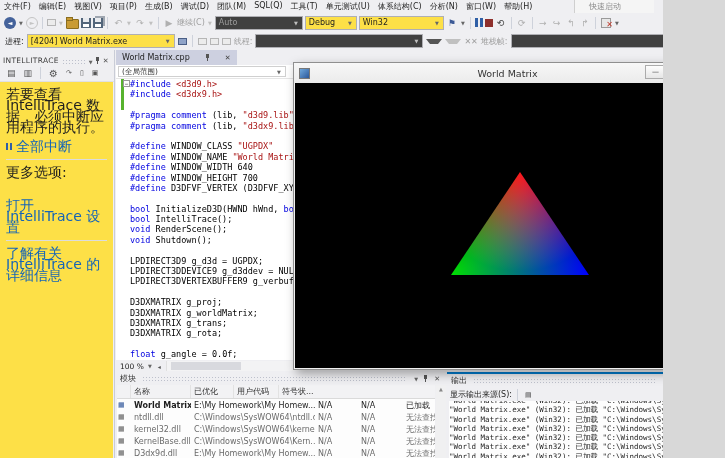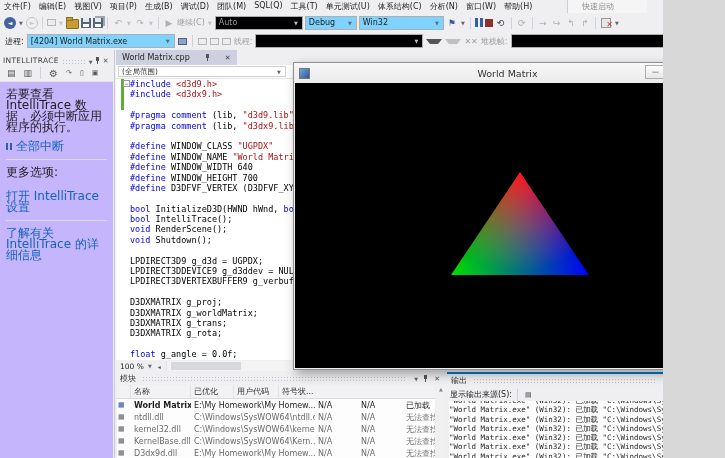--- a/index.html
+++ b/index.html
@@ -1,33 +1,33 @@
 <!DOCTYPE html>
 <html style="--c-r: #FF0000; --c-g: #00E000; --c-b: #0000FF;"><head>
 <meta charset="utf-8">
 <style>
   html,body{margin:0;padding:0;background:#D8D8D8}
   .screen{position:relative;width:663px;height:458px;background:#EFEFF2;overflow:hidden;
     font-family:"DejaVu Sans","Liberation Sans",sans-serif;color:#1E1E1E;font-size:8px;-webkit-font-smoothing:antialiased}
   
   .menubar{position:absolute;left:0;top:0;right:0;height:13px;display:flex;align-items:center;background:#EFEFF2;z-index:5}
   .menu-item{padding:0 4px;cursor:default;white-space:nowrap}
-  .quicklaunch{position:absolute;right:16px;top:0;width:80px;height:13px;background:#F5F5F5;border-left:1px solid #CFCFCF;
+  .quicklaunch{position:absolute;right:9px;top:0;width:80px;height:13px;background:#F5F5F5;border-left:1px solid #CFCFCF;
     color:#8A8A8A;line-height:13px;padding-left:14px;box-sizing:border-box}
   
   .toolbar{position:absolute;left:0;top:13px;right:0;height:19px;display:flex;align-items:center;gap:2px;padding:0 4px;z-index:5}
   .procrow{position:absolute;left:0;top:32px;right:0;height:18px;display:flex;align-items:center;gap:3px;padding:0 5px;z-index:5}
   .sep{width:1px;height:12px;background:#CED2DB;margin:0 2px;flex:0 0 1px}
   .ticn{display:inline-flex;align-items:center;justify-content:center;min-width:12px;height:13px;font-size:9px;color:#444;flex:0 0 auto}
   .gray{color:#B0B0B0}
   .caret{font-size:5px;color:#666;width:6px;display:inline-block;text-align:center}
   .caret.gray{color:#C0C0C0}
-  .combo{display:inline-flex;align-items:center;justify-content:space-between;height:14px;background:#7dd3fc;
+  .combo{display:inline-flex;align-items:center;justify-content:space-between;height:14px;background:#fde047;
     border:1px solid #AFAFB4;padding:0 3px;box-sizing:border-box;white-space:nowrap;overflow:hidden;flex:0 0 auto}
-  .combo.disabled{color:#9B9B9B;background:#000000}
+  .combo.disabled{color:#9B9B9B;background:#404040}
   .back-btn{width:12px;height:12px;border-radius:50%;background:#44629B;color:#fff;display:inline-flex;
     align-items:center;justify-content:center;font-size:6px;flex:0 0 12px}
   .fwd-btn{width:12px;height:12px;border-radius:50%;border:1px solid #C4C4C4;color:#C4C4C4;display:inline-flex;
     align-items:center;justify-content:center;font-size:6px;box-sizing:border-box;flex:0 0 12px}
   .folder{width:11px;height:8px;background:#C99B34;border:1px solid #8A6D1F;position:relative;border-radius:1px;margin-top:2px;flex:0 0 11px}
   .folder::before{content:"";position:absolute;top:-3px;left:-1px;width:5px;height:2px;background:#C99B34;border:1px solid #8A6D1F}
   .save{width:10px;height:10px;background:#4E6population;background:#52657A;position:relative;flex:0 0 10px}
   .save::before{content:"";position:absolute;left:2px;top:0;width:6px;height:4px;background:#E8EAEE}
   .save::after{content:"";position:absolute;left:2px;bottom:1px;width:6px;height:3px;background:#FFF}
   .saveall{box-shadow:2px -2px 0 0 #9FA6B0}
@@ -44,21 +44,21 @@
   .lbl.gray{color:#A0A0A0}
   
   .itrace{position:absolute;left:0;top:50px;width:115px;bottom:0;background:#EFEFF2;border-right:1px solid #C9CCD6;box-sizing:border-box;z-index:4}
   .it-header{height:15px;display:flex;align-items:flex-end;padding:0 3px;font-size:7.5px;letter-spacing:.3px;color:#3B3B3B}
   .tex{flex:1;height:6px;margin:0 3px;background-image:radial-gradient(#BDC0CC 0.7px,transparent 0.9px);background-size:3px 3px}
   .hicn{font-size:7px;color:#555;padding:0 2px;flex:0 0 auto}
   .pin{display:inline-block;width:7px;height:8px;position:relative;flex:0 0 7px}
   .pin::before{content:"";position:absolute;left:2px;top:0;width:3px;height:4px;background:#555}
   .pin::after{content:"";position:absolute;left:3px;top:4px;width:1px;height:3px;background:#555}
   .it-tools{height:16px;display:flex;align-items:center;gap:4px;padding:0 5px;border-bottom:1px solid #E0E0E4}
-  .it-body{position:absolute;top:32px;left:0;right:1px;bottom:0;background:#c4b5fd;padding:7px 6px;font-size:12px;line-height:11px;box-sizing:border-box}
+  .it-body{position:absolute;top:32px;left:0;right:1px;bottom:0;background:#fde047;padding:7px 6px;font-size:14px;line-height:11px;box-sizing:border-box}
   .link{color:#1464B8;cursor:pointer}
   .hr{height:1px;background:#DCDCDC;margin:7px 0}
   .breakrow{display:flex;align-items:center;gap:4px;margin:8px 0 2px 0}
   .minipause{width:6px;height:7px;border-left:2px solid #2F5FA6;border-right:2px solid #2F5FA6;box-sizing:border-box}
   
   .editor{position:absolute;left:116px;top:50px;right:0;bottom:86px;background:#FFF;z-index:1}
   .tabstrip{position:absolute;left:0;top:0;right:0;height:15px;background:#EFEFF2;display:flex}
   .tab{display:flex;align-items:center;gap:14px;padding:0 6px;background:#CDD0E0;font-size:8px;height:15px;color:#1E1E1E}
   .tab .x{font-size:7px;color:#444}
   .crumb{position:absolute;left:0;top:15px;right:0;height:13px;background:#FFF;border-bottom:1px solid #E6E6E6;display:flex;align-items:center;padding-left:2px}
@@ -242,21 +242,21 @@
       <span class="hicn gray">▣</span>
     </div>
     <div class="it-body">
       <div>若要查看 IntelliTrace 数据，必须中断应用程序的执行。</div>
       <div class="breakrow">
         <span class="minipause"></span>
         <span class="link">全部中断</span>
       </div>
       <div class="hr"></div>
       <div>更多选项:</div>
-      <div style="margin-top:13px" class="link">打开 IntelliTrace 设置</div>
+      <div style="margin-top:22px" class="link">打开 IntelliTrace 设置</div>
       <div class="hr"></div>
       <div class="link">了解有关 IntelliTrace 的详细信息</div>
     </div>
   </div>
 
   <div class="editor">
     <div class="tabstrip">
       <div class="tab">
         <span>World Matrix.cpp</span>
         <span class="pin"></span>

